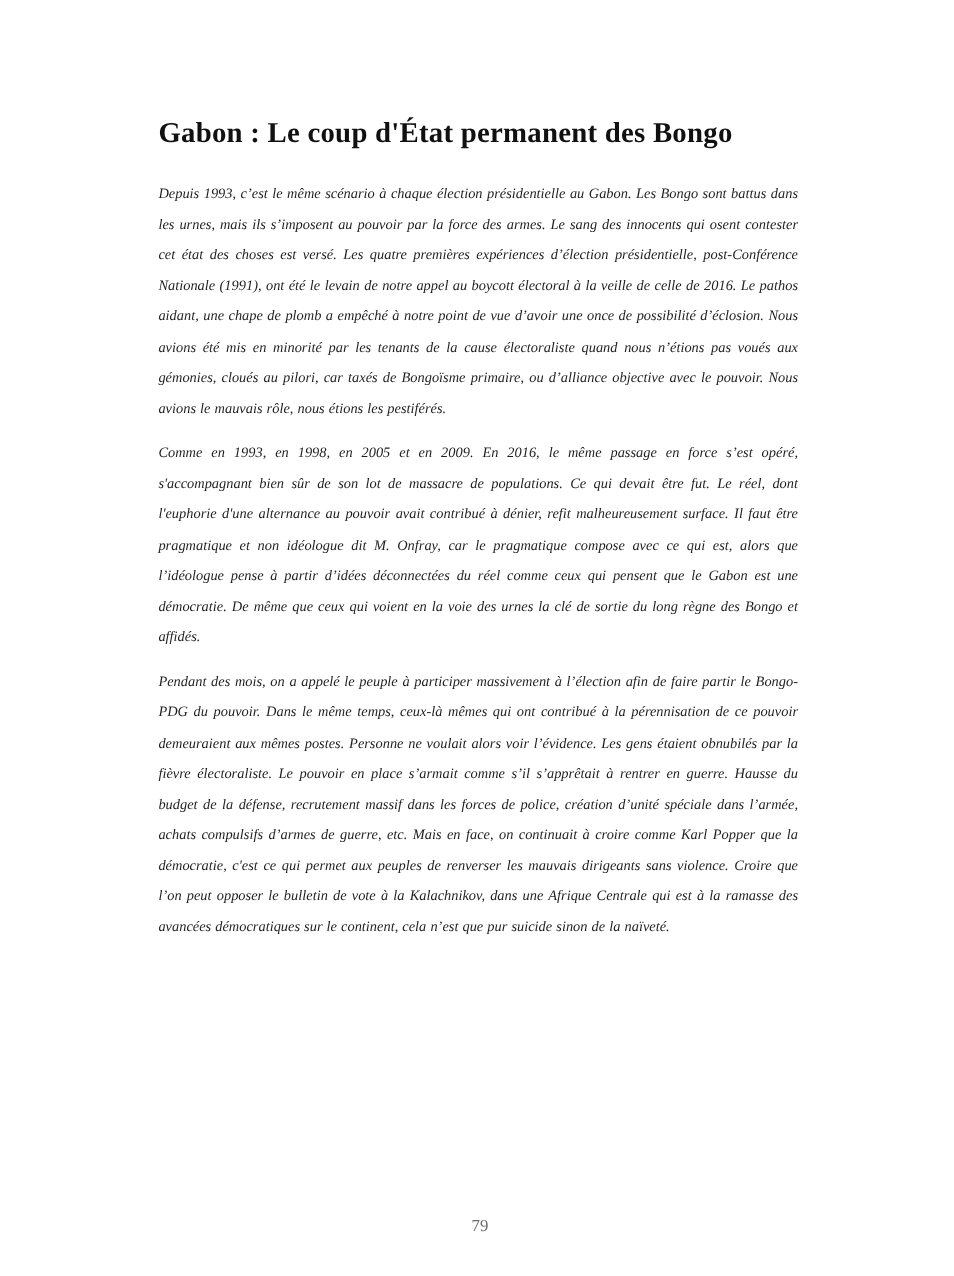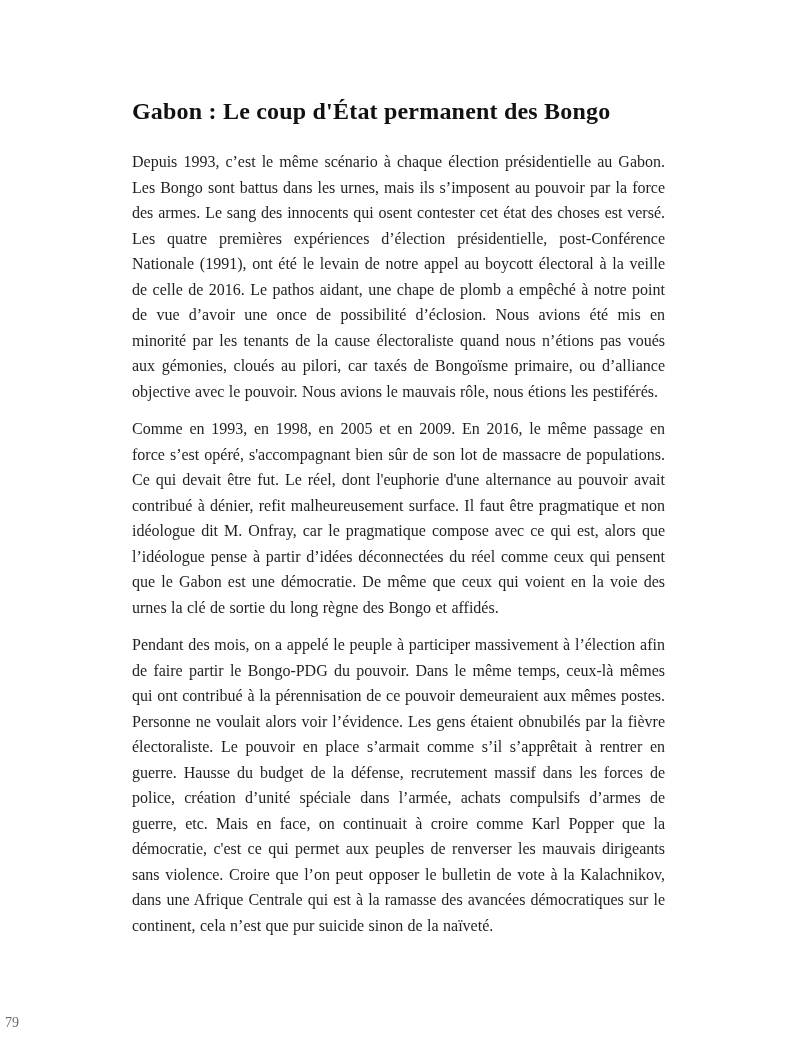--- a/index.html
+++ b/index.html
@@ -25,32 +25,34 @@
   .title {
     margin: 0 0 22px 0;
     font-size: 24px;
     font-weight: 700;
     line-height: 1.3;
     color: #111111;
     letter-spacing: 0.2px;
   }
   .para {
     margin: 0 0 12px 0;
-    font-size: 16px;
+    font-size: 12px;
     line-height: 25.5px;
     text-align: justify;
     text-justify: inter-word;
     hyphens: none;
     word-spacing: 0.4px;
+    font-style: italic;
   }
   .page-number {
     position: absolute;
     left: 5px;
     right: 0;
     top: 1015px;
+    text-align: center;
     font-size: 14px;
     color: #6b6b6b;
   }
 </style>
 </head>
 <body>
 
 <div class="page">
   <div class="content">
     <h1 class="title">Gabon : Le coup d'État permanent des Bongo</h1>

